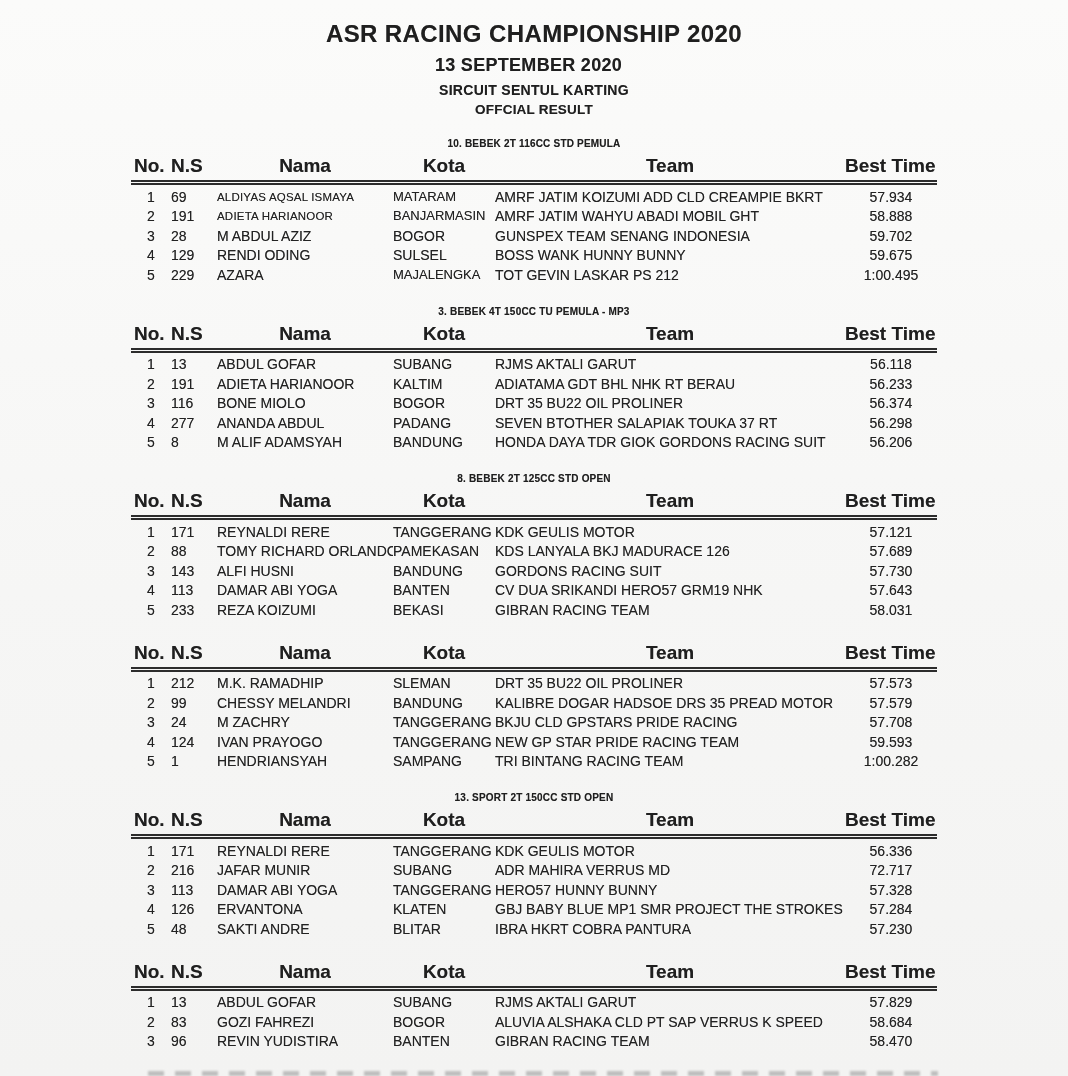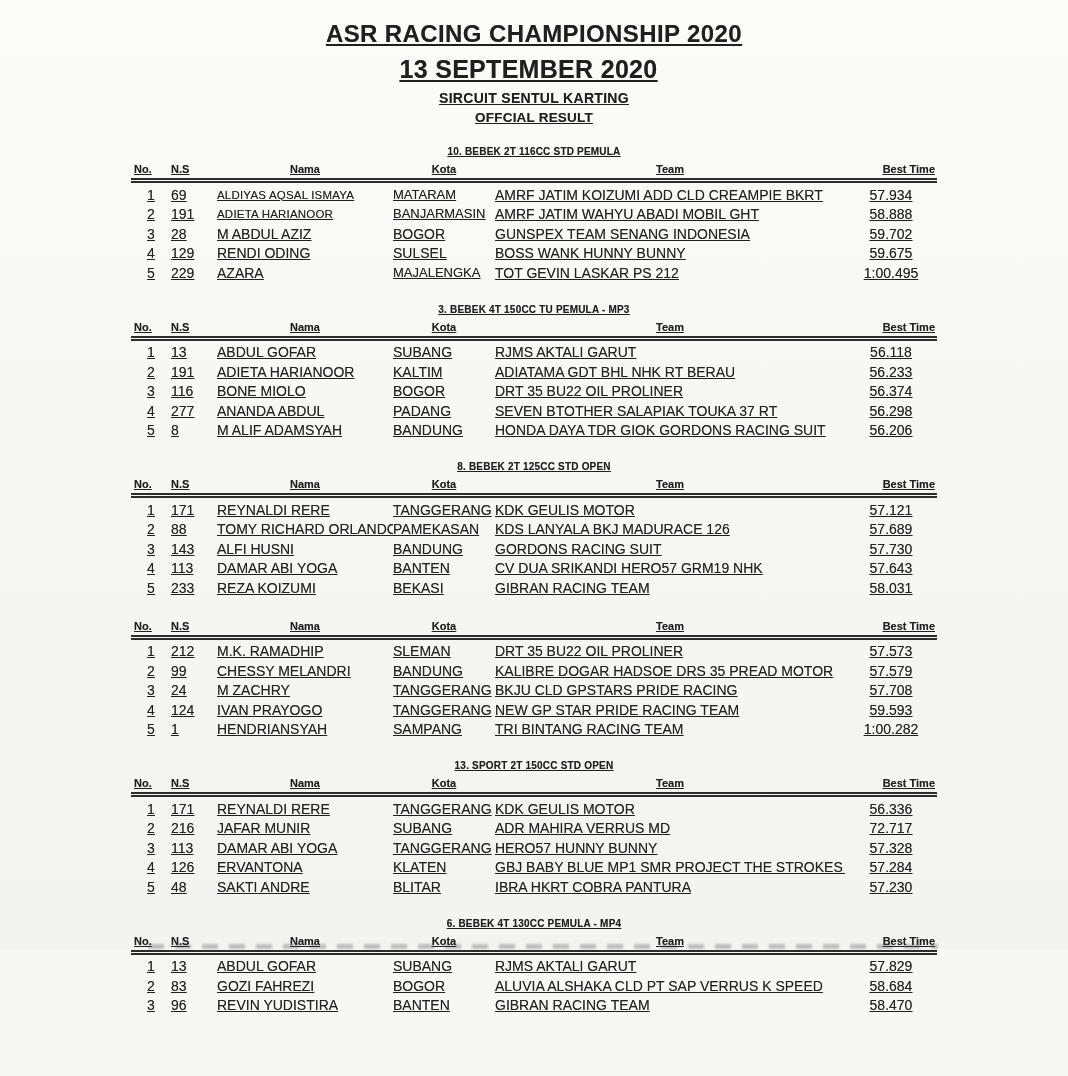--- a/index.html
+++ b/index.html
@@ -8,30 +8,29 @@
     width: 1068px;
     height: 1076px;
     overflow: hidden;
     background: #f7f7f6;
     font-family: "Liberation Sans", "DejaVu Sans", sans-serif;
     color: #1f1f1f;
   }
   .page {
     position: relative;
     width: 1068px;
-    height: 949px;
+    height: 1076px;
     background: linear-gradient(180deg, #fbfbfa 0%, #f6f6f5 55%, #f3f3f2 100%);
-    text-decoration: underline;
   }
   .page * { text-shadow: 0 0 0.6px rgba(20,20,20,0.45); }
 
   
   .doc-header { padding-top: 20px; text-align: center; }
   .doc-title   { margin: 0 0 7px 0; font-size: 24px; font-weight: 700; letter-spacing: 0.4px; }
-  .doc-date    { margin: 0 11px 6px 0; font-size: 25px; font-weight: 700; letter-spacing: 0.3px; }
+  .doc-date    { margin: 0 11px 6px 0; font-size: 18px; font-weight: 700; letter-spacing: 0.3px; }
   .doc-venue   { margin: 0 0 4px 0; font-size: 14px; font-weight: 700; letter-spacing: 0.3px; }
   .doc-status  { margin: 0;          font-size: 13.5px; font-weight: 700; letter-spacing: 0.2px; }
 
   
   .content { width: 806px; margin: 0 auto; }
   .race-section { margin-top: 21px; }
   .section-title {
     text-align: center;
     font-size: 10px;
     font-weight: 700;
@@ -44,21 +43,21 @@
     table-layout: fixed;
   }
   col.c-no   { width: 40px; }
   col.c-ns   { width: 46px; }
   col.c-nama { width: 176px; }
   col.c-kota { width: 102px; }
   col.c-team { width: 350px; }
   col.c-time { width: 92px; }
 
   thead th {
-    font-size: 11px;
+    font-size: 19px;
     font-weight: 700;
     padding: 1px 0 3px 0;
     border-bottom: 5px double #2c2c2c;
     white-space: nowrap;
   }
   th.col-no   { text-align: left; padding-left: 3px; }
   th.col-ns   { text-align: left; }
   th.col-nama { text-align: center; }
   th.col-kota { text-align: center; }
   th.col-team { text-align: center; }
@@ -436,21 +435,20 @@
               <td class="col-ns">48</td>
               <td class="col-nama">SAKTI ANDRE</td>
               <td class="col-kota">BLITAR</td>
               <td class="col-team">IBRA HKRT COBRA PANTURA</td>
               <td class="col-time">57.230</td>
             </tr>
           </tbody>
         </table>
       </section>
       <section class="race-section">
-        <div class="section-title">6. BEBEK 4T 130CC PEMULA - MP4</div>
         <table class="results-table">
           <colgroup>
             <col class="c-no">
             <col class="c-ns">
             <col class="c-nama">
             <col class="c-kota">
             <col class="c-team">
             <col class="c-time">
           </colgroup>
           <thead>

